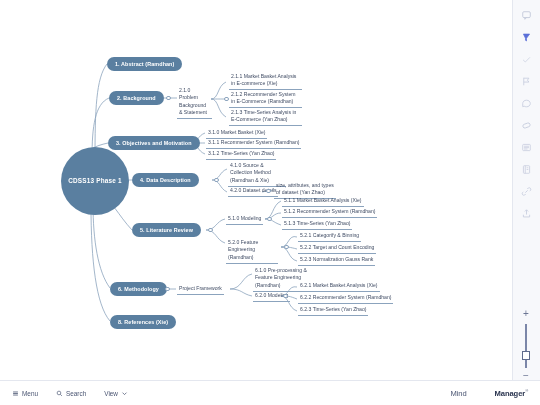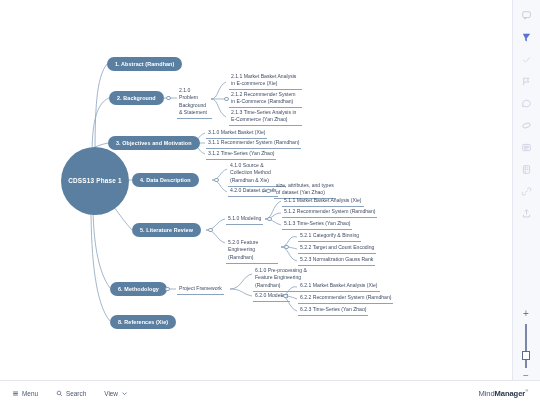--- a/index.html
+++ b/index.html
@@ -161,21 +161,21 @@
   }
   .bb-item:first-child { padding-left: 12px; }
   .bb-item svg { display: block; }
   #brand {
     margin-left: auto;
     padding-right: 12px;
     font-size: 7.6px;
     color: #4a5572;
     letter-spacing: -.1px;
   }
-  #brand b { color: #2b3550; }
+  #brand b { color: #2b3550; padding-left: 28px; }
   #brand sup { font-size: 4px; vertical-align: super; }
 </style>
 </head>
 <body>
 
 <div id="app">
 
   <div id="canvas">
 
     <svg id="wires" viewBox="0 0 512 380" preserveAspectRatio="none">

